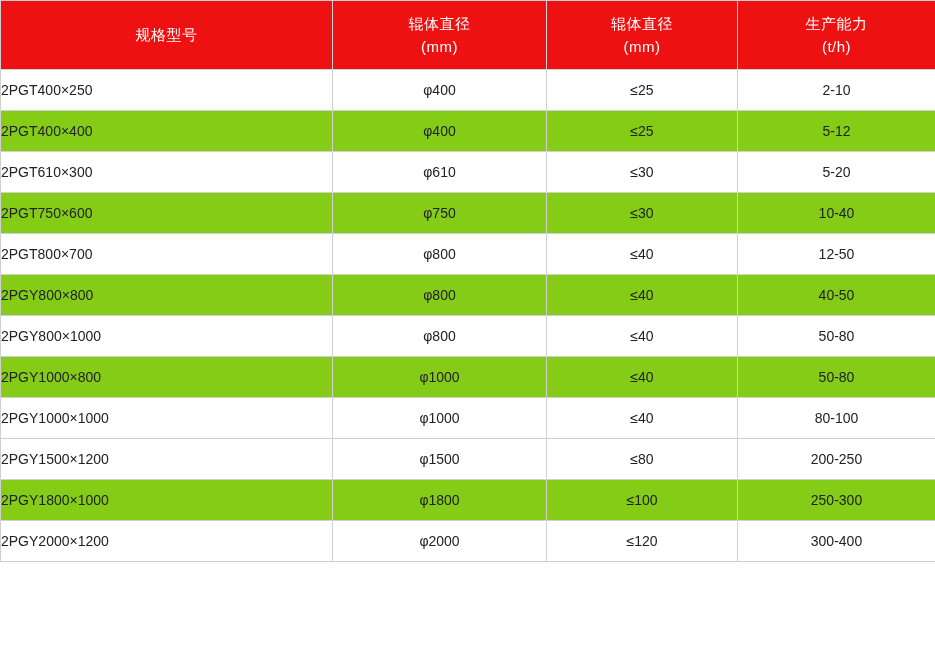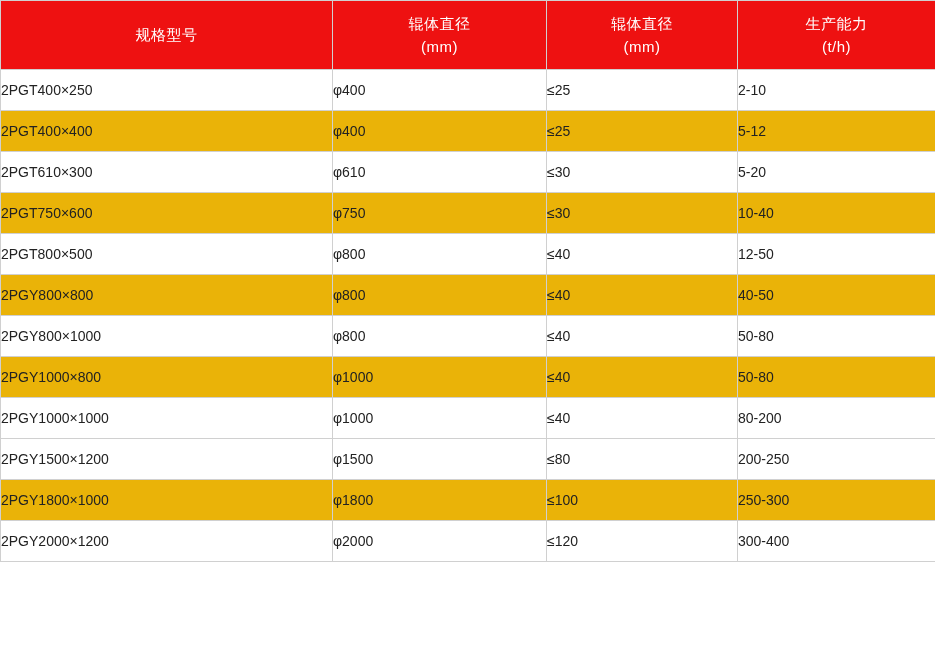--- a/index.html
+++ b/index.html
@@ -50,29 +50,29 @@
   col.c2 { width: 191px; }
   col.c3 { width: 198px; }
 
   tbody td {
     height: 40px;
     font-size: 14px;
     vertical-align: middle;
     color: #222222;
   }
   tbody tr.row-odd td { background: #ffffff; }
-  tbody tr.row-even td { background: #eab308; }
+  tbody tr.row-even td { background: #84cc16; }
 
   td.cell-model {
     text-align: left;
     padding-left: 12px;
     margin-top: 34px;
   }
   td.cell-center {
-    text-align: left;
+    text-align: center;
   }
 </style>
 </head>
 <body>
 
 <div class="spec-table-wrap">
   <table class="spec-table">
     <colgroup>
       <col class="c0">
       <col class="c1">
@@ -117,21 +117,21 @@
         <td class="cell-center">≤30</td>
         <td class="cell-center">5-20</td>
       </tr>
       <tr class="row-even">
         <td class="cell-model">2PGT750×600</td>
         <td class="cell-center">φ750</td>
         <td class="cell-center">≤30</td>
         <td class="cell-center">10-40</td>
       </tr>
       <tr class="row-odd">
-        <td class="cell-model">2PGT800×500</td>
+        <td class="cell-model">2PGT800×700</td>
         <td class="cell-center">φ800</td>
         <td class="cell-center">≤40</td>
         <td class="cell-center">12-50</td>
       </tr>
       <tr class="row-even">
         <td class="cell-model">2PGY800×800</td>
         <td class="cell-center">φ800</td>
         <td class="cell-center">≤40</td>
         <td class="cell-center">40-50</td>
       </tr>
@@ -144,21 +144,21 @@
       <tr class="row-even">
         <td class="cell-model">2PGY1000×800</td>
         <td class="cell-center">φ1000</td>
         <td class="cell-center">≤40</td>
         <td class="cell-center">50-80</td>
       </tr>
       <tr class="row-odd">
         <td class="cell-model">2PGY1000×1000</td>
         <td class="cell-center">φ1000</td>
         <td class="cell-center">≤40</td>
-        <td class="cell-center">80-200</td>
+        <td class="cell-center">80-100</td>
       </tr>
       <tr class="row-odd">
         <td class="cell-model">2PGY1500×1200</td>
         <td class="cell-center">φ1500</td>
         <td class="cell-center">≤80</td>
         <td class="cell-center">200-250</td>
       </tr>
       <tr class="row-even">
         <td class="cell-model">2PGY1800×1000</td>
         <td class="cell-center">φ1800</td>

